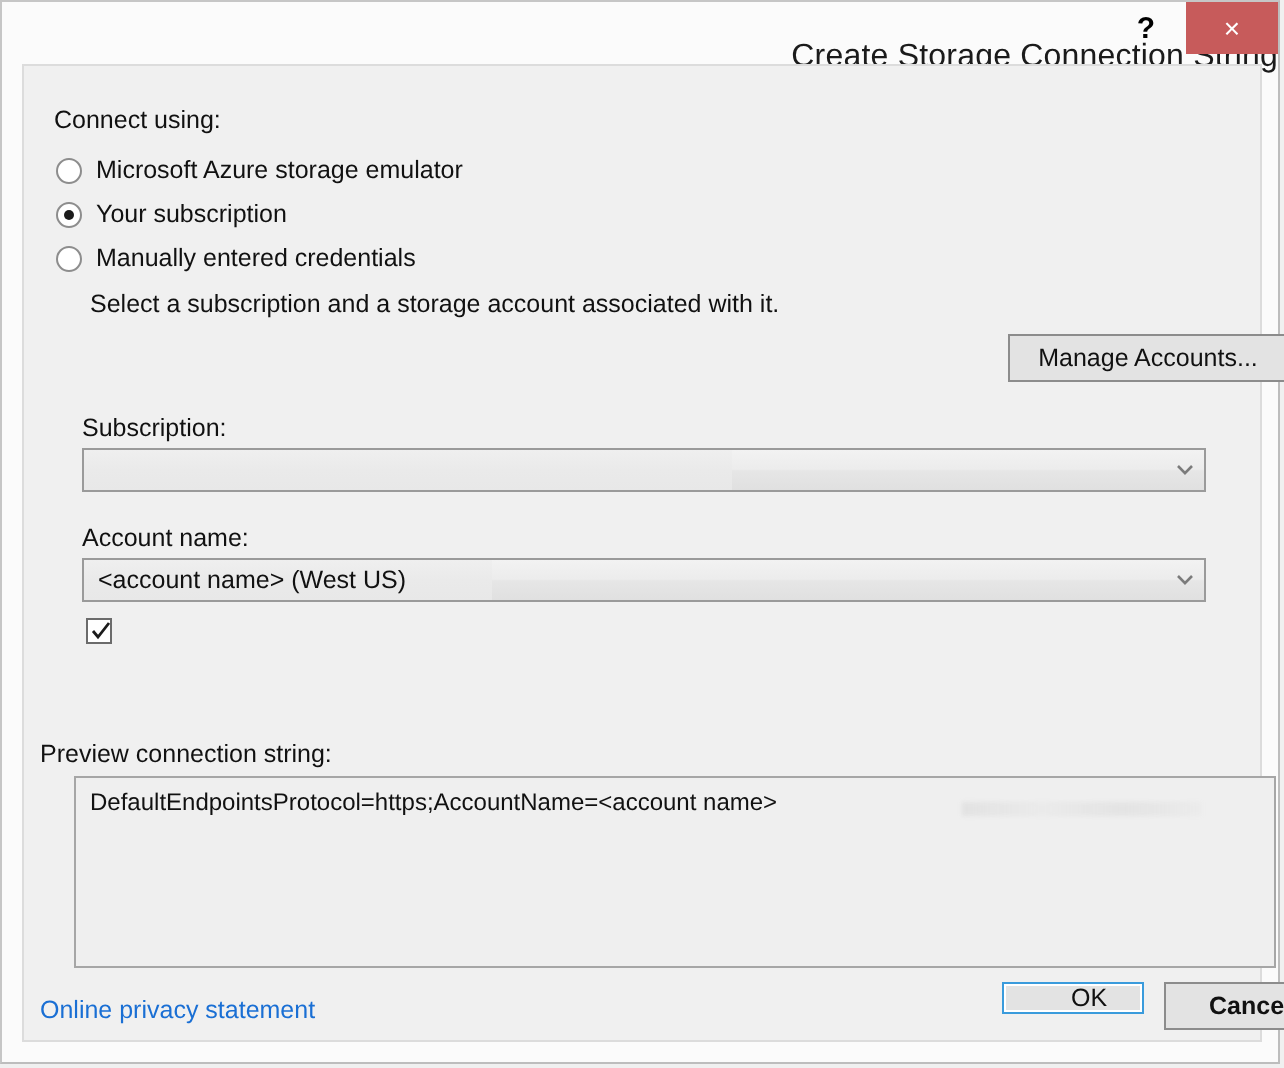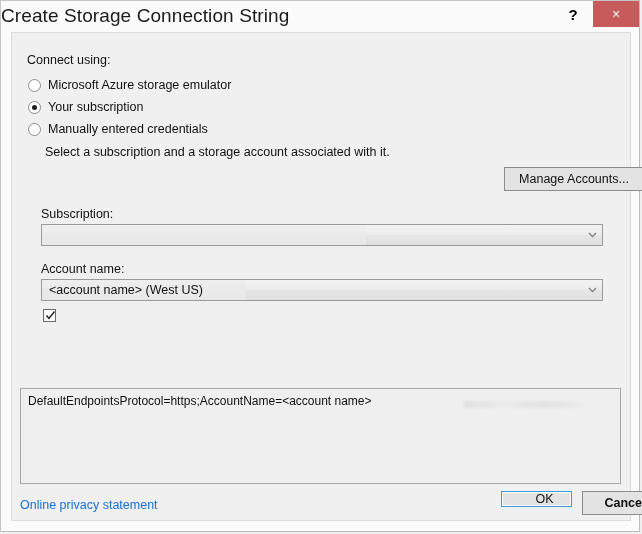--- a/index.html
+++ b/index.html
@@ -32,26 +32,26 @@
   
   .titlebar {
     position: absolute;
     left: 0; top: 0;
     width: 100%;
     height: 30px;
     background: #fbfbfb;
   }
   .title-text {
     position: absolute;
-    left: 0; top: 0;
+    left: 0; top: 13px;
     width: 100%;
     height: 30px;
     line-height: 30px;
-    text-align: left;
-    font-size: 19px;
+    text-align: right;
+    font-size: 16px;
     color: #1b1b1b;
     letter-spacing: 0.1px;
   }
   .help-btn {
     position: absolute;
     right: 52px;
     top: 0;
     width: 28px;
     height: 28px;
     line-height: 28px;
@@ -213,20 +213,21 @@
     color: #111;
     white-space: nowrap;
   }
 
   
   .preview-box {
     position: absolute;
     background: #efefef;
     border: 1px solid #a6a6a6;
     box-sizing: border-box;
+    margin-left: 17px;
   }
   .preview-text {
     position: absolute;
     left: 7px;
     top: 5px;
     font-size: 12px;
     color: #111;
     white-space: nowrap;
   }
   .ghost {
@@ -304,20 +305,21 @@
     </div>
 
     <div class="check-row" style="left:31px; top:273px;">
       <span class="checkbox checked">
         <svg width="11" height="11" viewBox="0 0 11 11">
             <path d="M1.5 5.5 L4 8.5 L9.5 1.5" fill="none" stroke="#1b1b1b" stroke-width="1.4"></path>
           </svg>
       </span>
     </div>
 
+    <div class="lbl" style="left:8px; top:337px;">Preview connection string:</div>
     <div class="preview-box" style="left:8px; top:355px; width:601px; height:96px;">
       <div class="preview-text">DefaultEndpointsProtocol=https;AccountName=&lt;account name&gt;</div>
       <div class="ghost"></div>
     </div>
 
     <div class="link" style="left:8px; top:465px;">Online privacy statement</div>
 
     <div class="btn default" style="left:457px; top:458px; width:71px; height:16px;padding-left:16px;">OK</div>
     <div class="btn" style="left:538px; top:458px; width:86px; height:24px;font-weight:bold;">Cancel</div>
 

